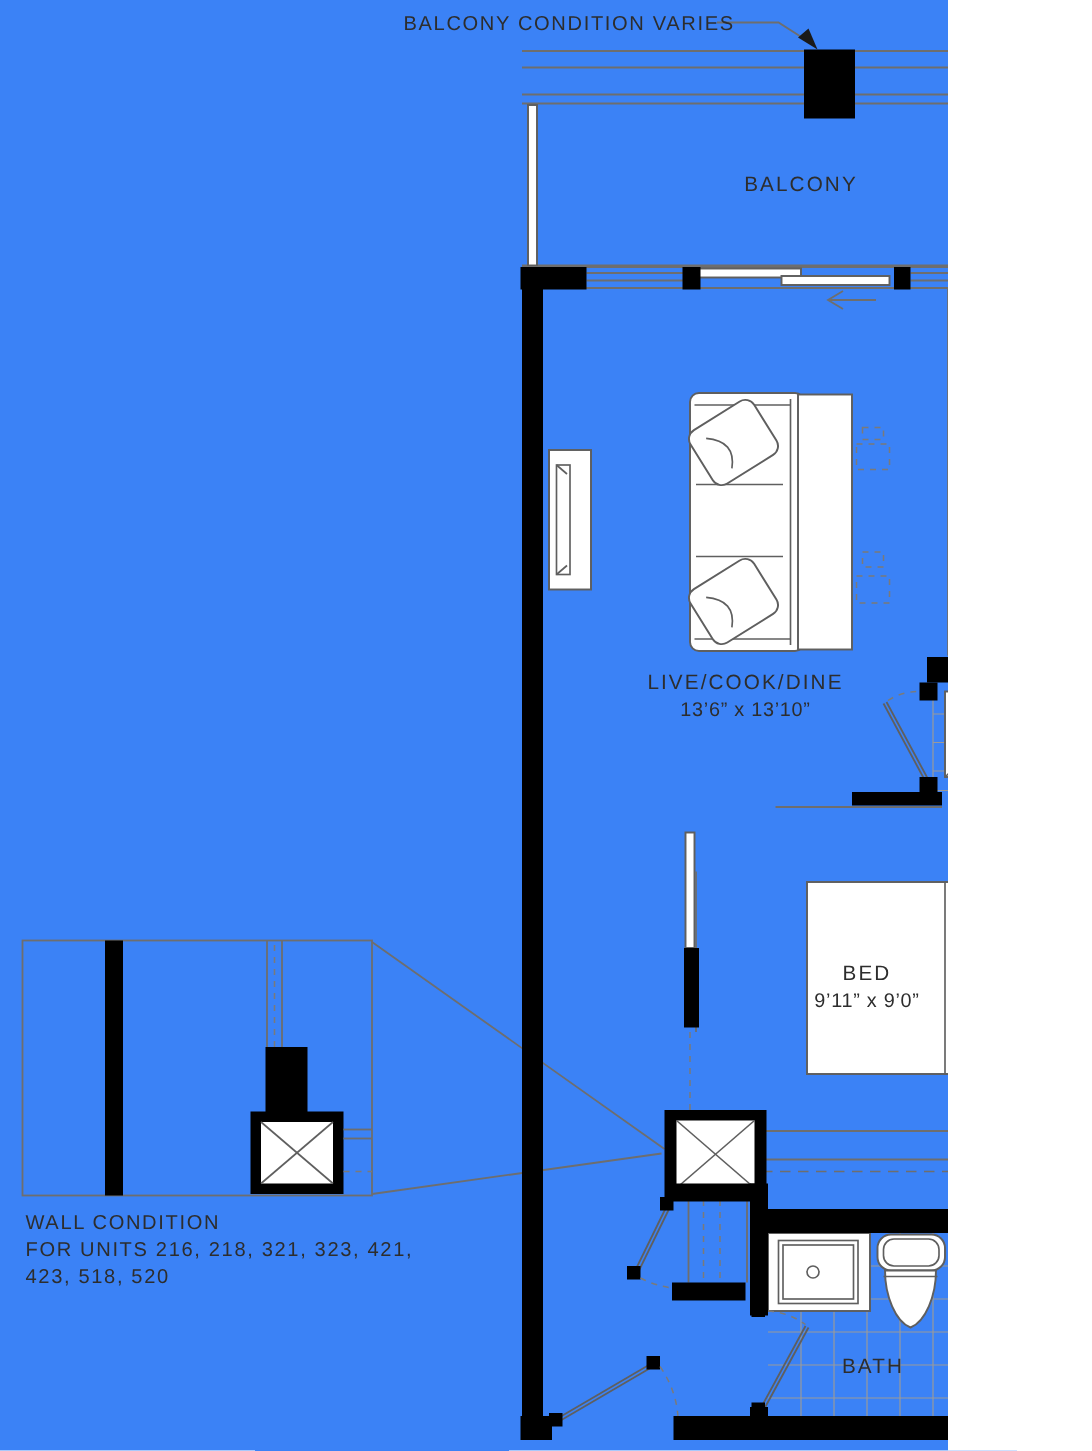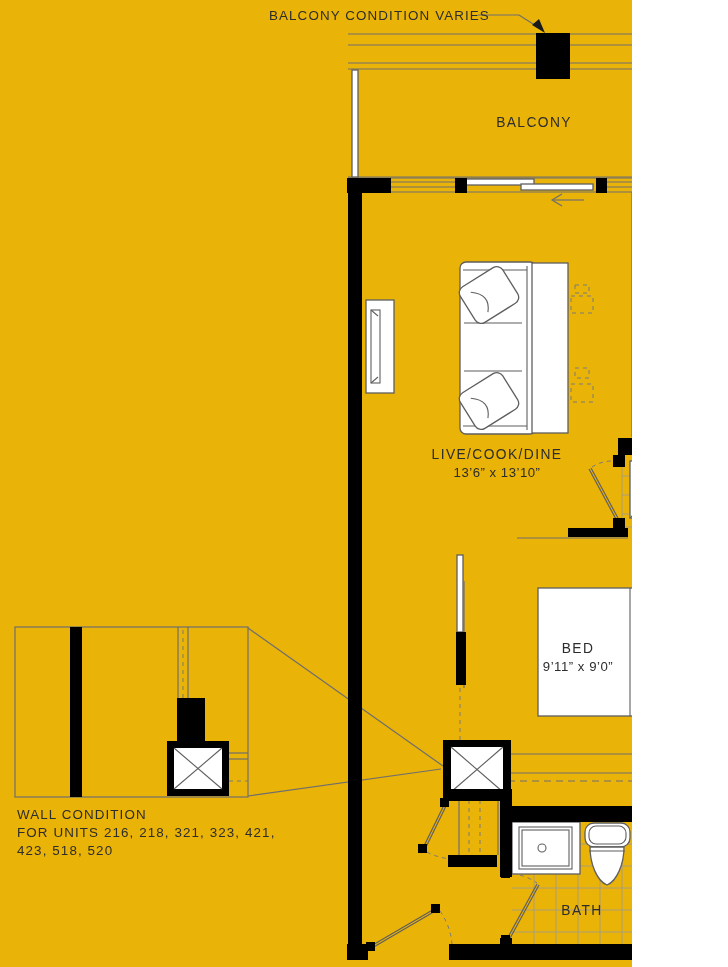--- a/index.html
+++ b/index.html
@@ -1,16 +1,16 @@
 <!DOCTYPE html>
 <html><head>
 <meta charset="utf-8">
 <style>
   html,body{margin:0;padding:0;background:#ffffff;}
-  .plan-wrap{position:relative;width:632px;height:967px;background:#eab308;overflow:hidden;
+  .plan-wrap{position:relative;width:632px;height:967px;background:#3b82f6;overflow:hidden;
              font-family:"Liberation Sans",sans-serif;text-align:center;}
   svg{position:absolute;left:0;top:0;}
   .wall{fill:#000000;stroke:none;}
   .ln{stroke:#6e6e6e;stroke-width:1.2;fill:none;}
   .tile{stroke:#9a9a9a;stroke-width:0.8;fill:none;}
   .fix{stroke:#5f5f5f;stroke-width:1.3;fill:#ffffff;}
   .fixln{stroke:#5f5f5f;stroke-width:1.1;fill:none;}
   .dash{stroke:#6e6e6e;stroke-width:1.1;fill:none;stroke-dasharray:7 5;}
   .dasharc{stroke:#7a7a7a;stroke-width:1;fill:none;stroke-dasharray:4 4;}
   .leaf{stroke:#5f5f5f;stroke-width:1.2;fill:#ffffff;}

